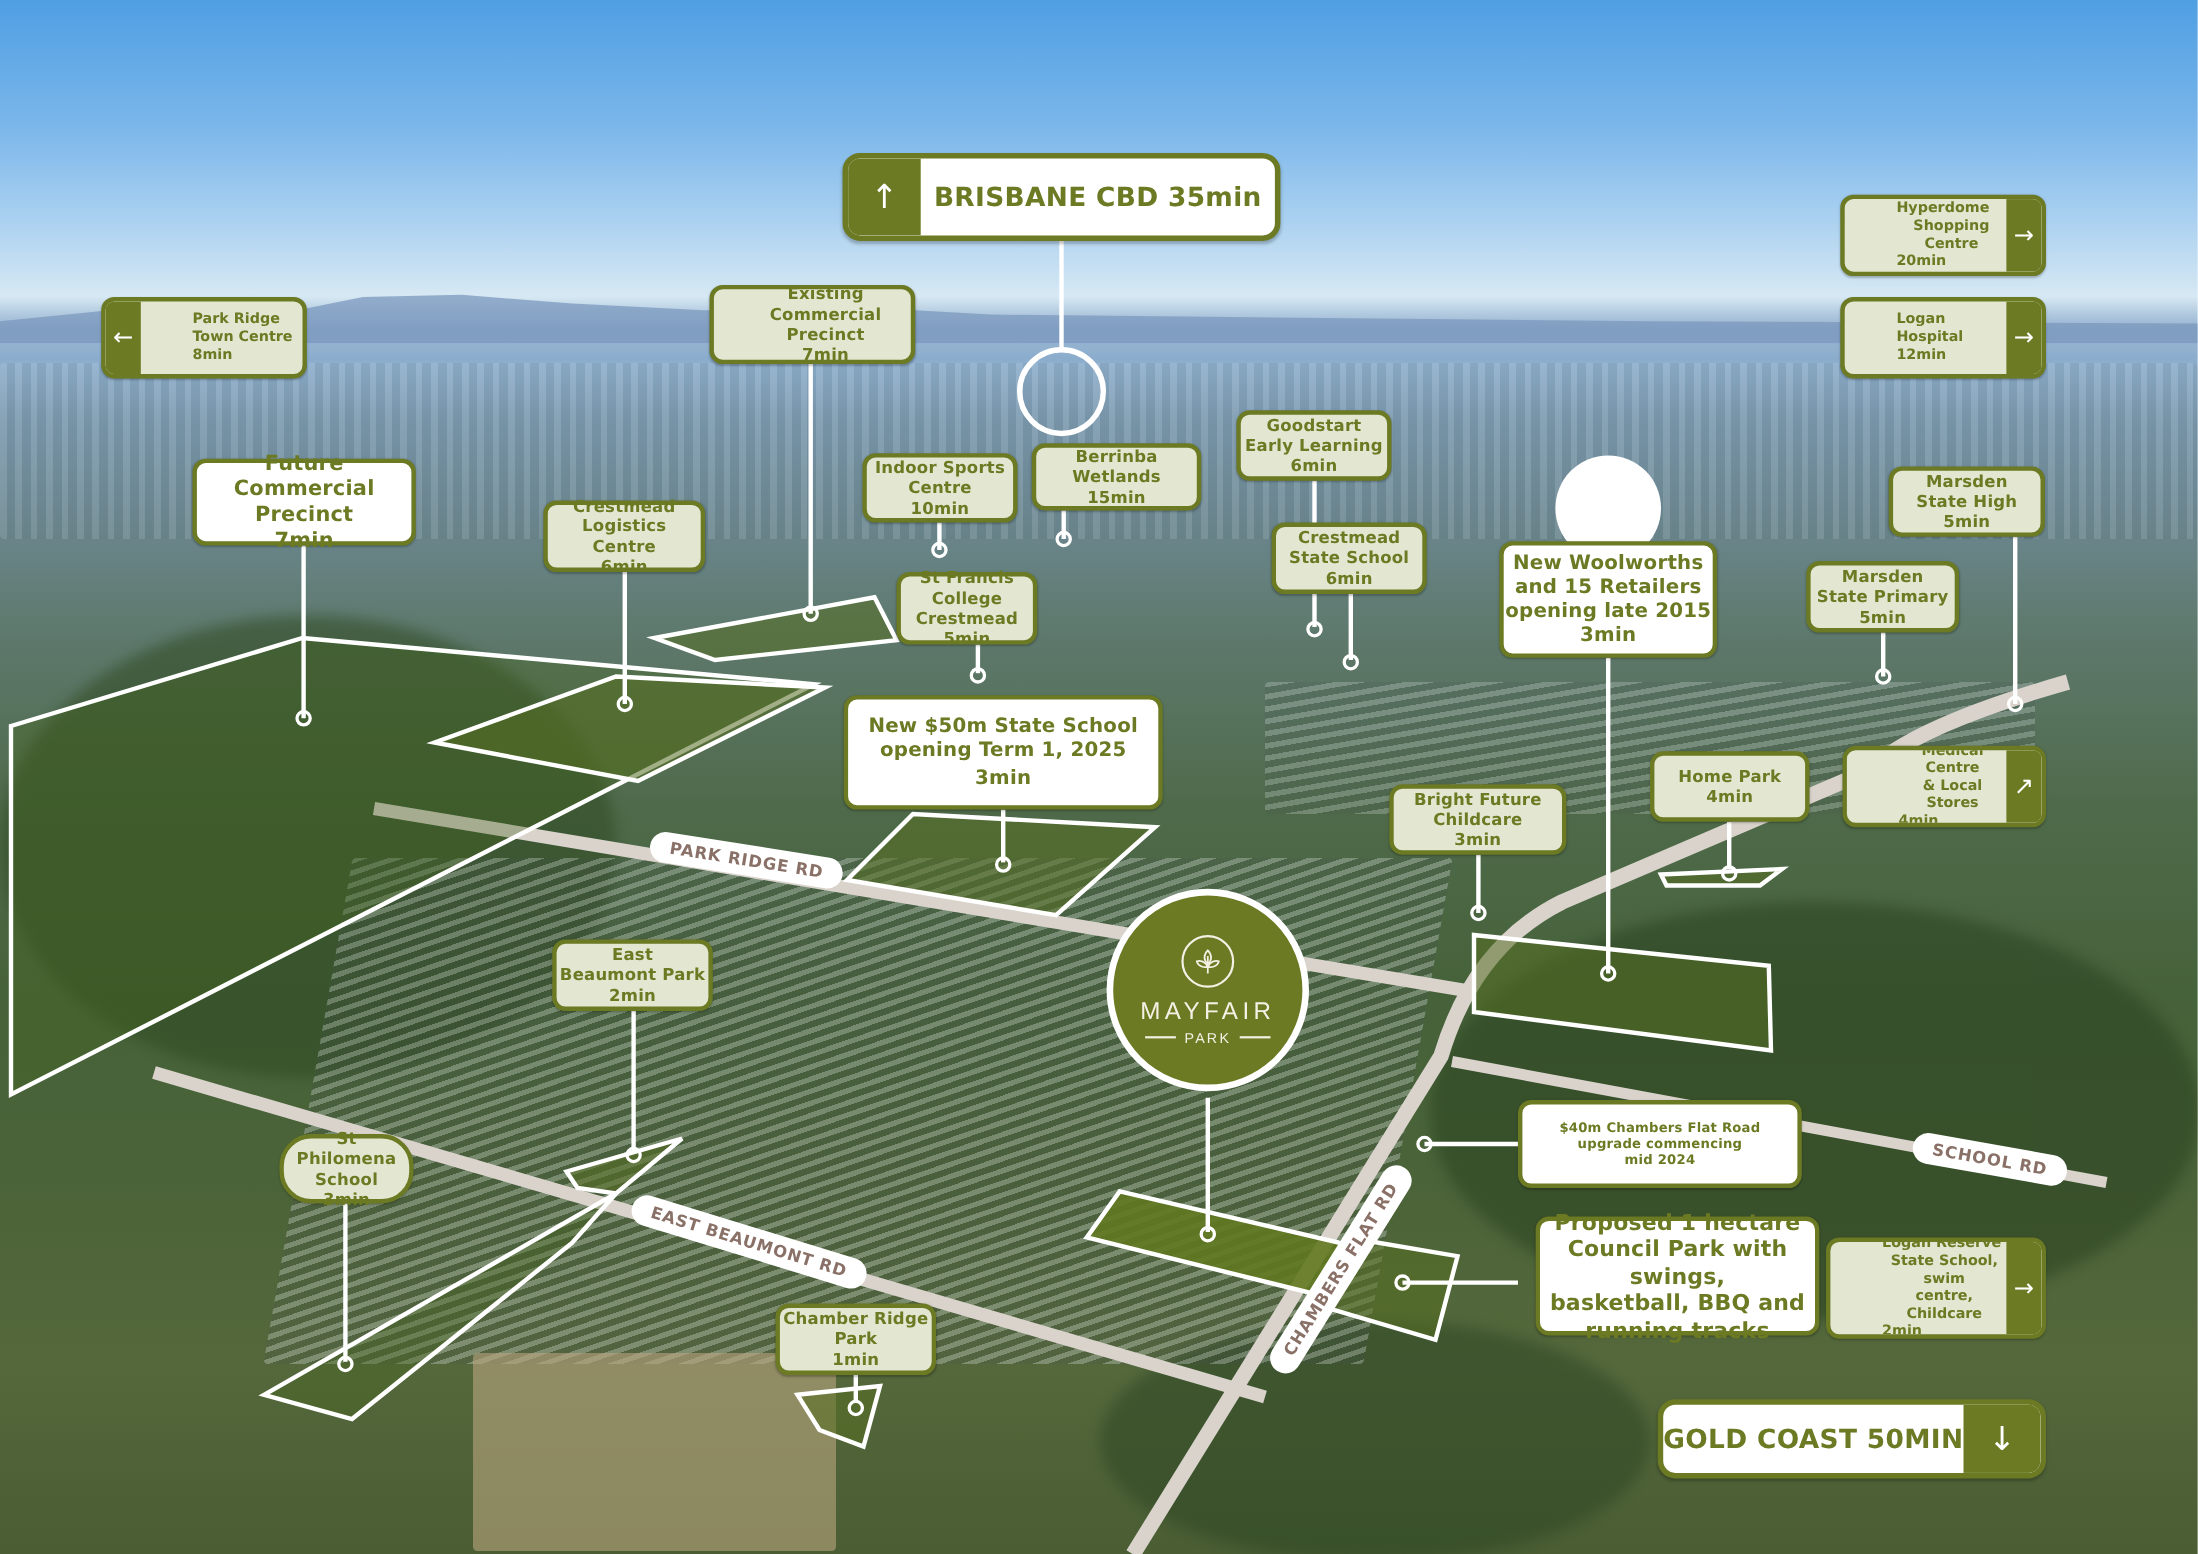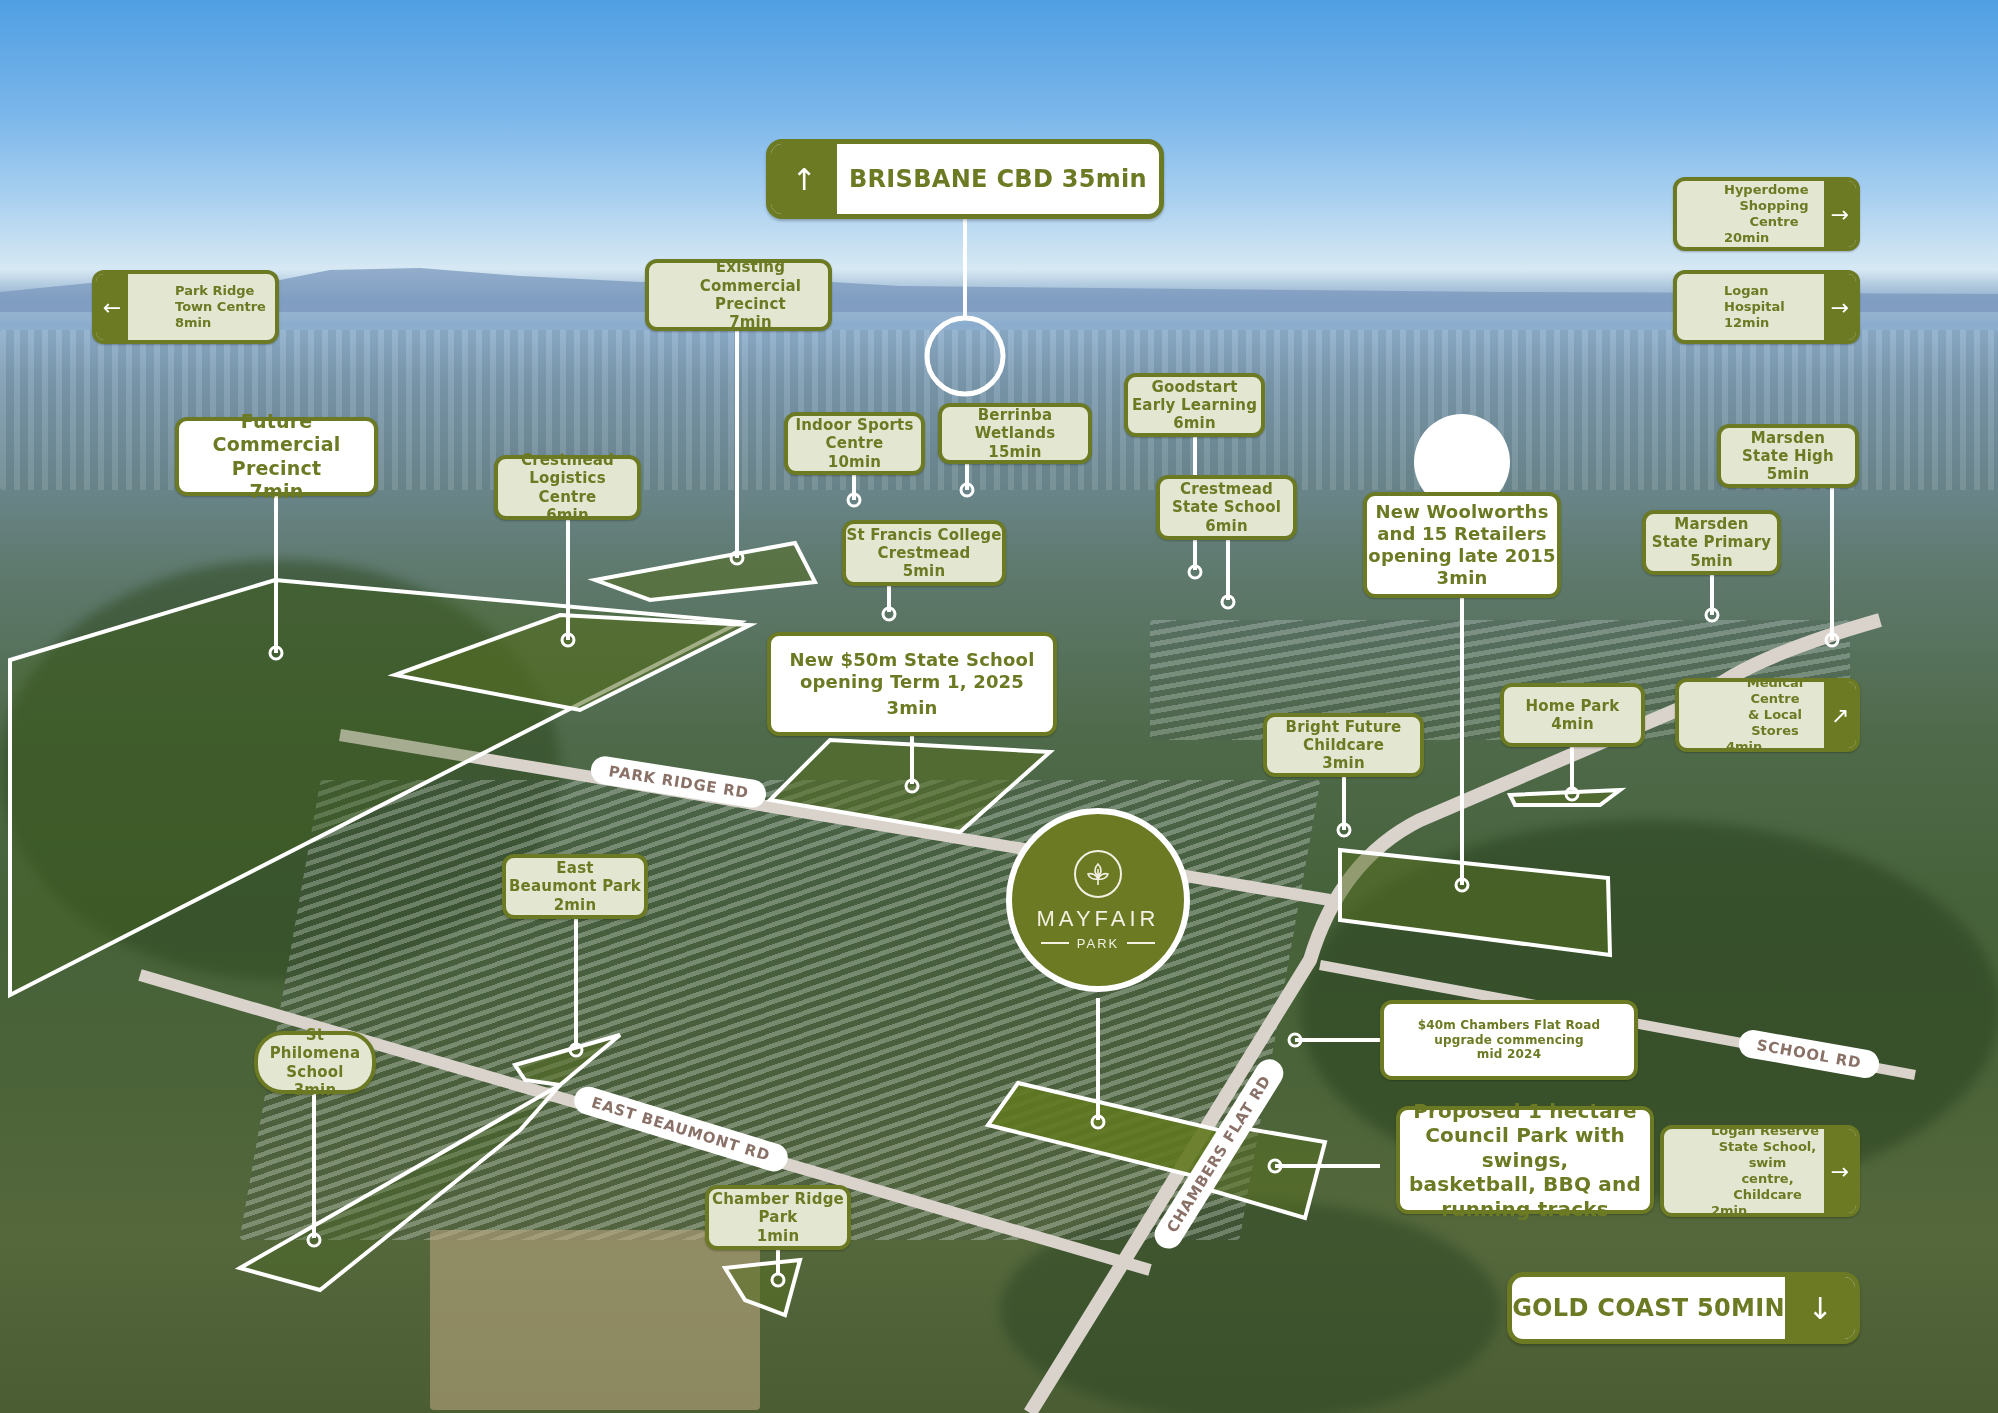--- a/index.html
+++ b/index.html
@@ -192,21 +192,21 @@
   <div class="sign" style="left:1124px;top:373px;width:141px;height:64px;">
     <span>Goodstart</span>
     <span>Early Learning</span>
     <span>6min</span>
   </div>
   <div class="sign" style="left:1156px;top:475px;width:141px;height:65px;">
     <span>Crestmead</span>
     <span>State School</span>
     <span>6min</span>
   </div>
-  <div class="sign" style="left:815px;top:520px;width:164px;height:66px;margin-left:27px;">
+  <div class="sign" style="left:815px;top:520px;width:128px;height:66px;">
     <span>St Francis College</span>
     <span>Crestmead</span>
     <span>5min</span>
   </div>
   <div class="sign" style="left:1717px;top:424px;width:142px;height:64px;">
     <span>Marsden</span>
     <span>State High</span>
     <span>5min</span>
   </div>
   <div class="sign" style="left:1642px;top:510px;width:139px;height:65px;">

